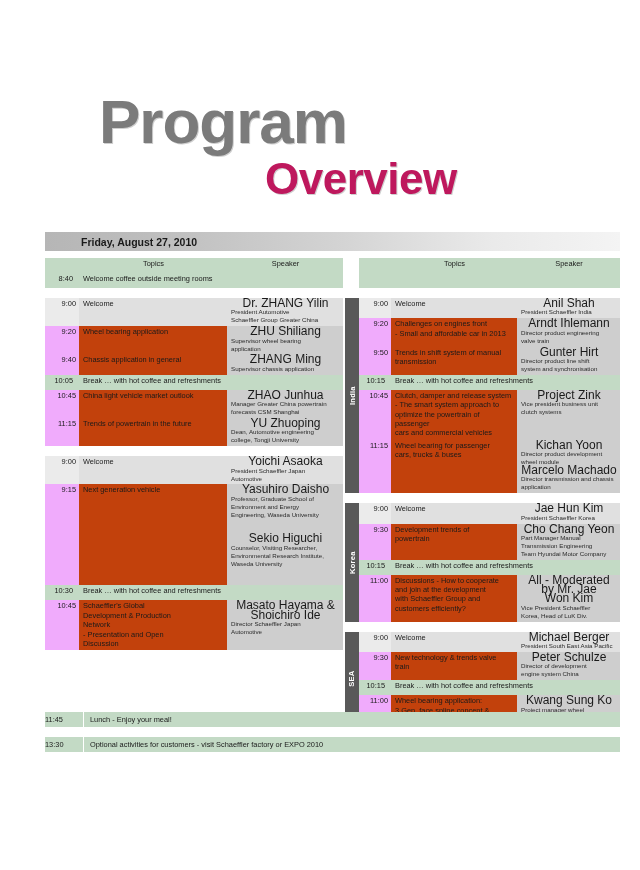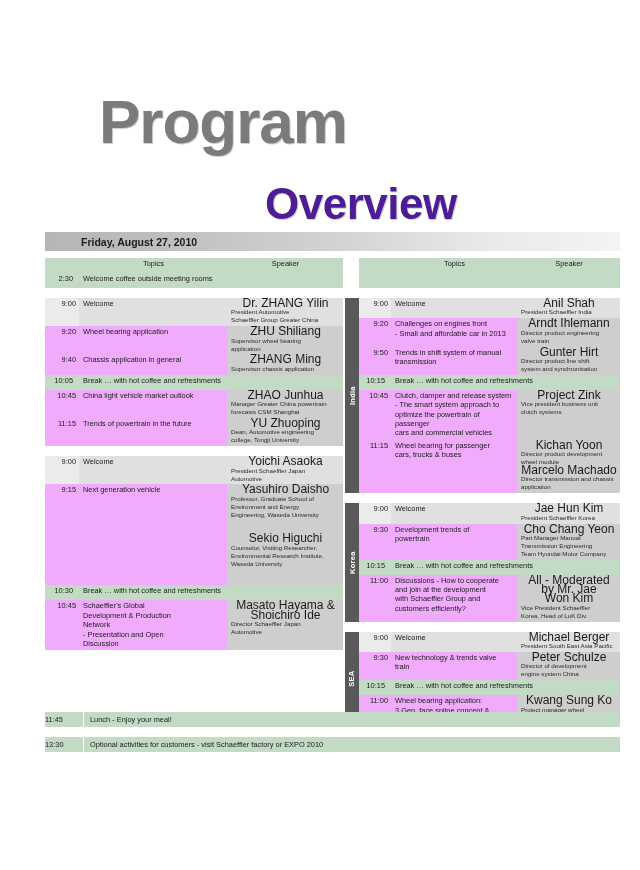--- a/index.html
+++ b/index.html
@@ -42,25 +42,24 @@
     letter-spacing: -1px;
     line-height: 68px;
     text-shadow: 1px 1px 0 #cfcfcf;
   }
   .title-sub {
     position: absolute;
     left: 258px;
     top: 66px;
     font-size: 44px;
     font-weight: bold;
-    color: #4c1d95;
+    color: #be185d;
     letter-spacing: -0.5px;
     line-height: 50px;
     text-shadow: 1px 1px 0 #cfcfcf;
-    margin-top: 25px;
   }
 
   
   .date-bar {
     position: absolute;
     left: 38px;
     top: 232px;
     width: 575px;
     height: 19px;
     background: linear-gradient(to right, #b6b6b6 0%, #bdbdbd 18%, #d4d4d4 52%, #eaeaea 78%, #f4f4f4 100%);
@@ -136,21 +135,21 @@
   }
   .green-row td.time {
     text-align: right;
     padding-right: 6px;
   }
   .green-row td.text { text-align: left; }
 
   .row-lite td { background: #ebebeb; }
   .row-lite td.topic, .row-lite td.speaker { background: #e0e0e0; }
   .row-dark td { background: #f0abfc; }
-  .row-dark td.topic { background: #f0abfc; margin-left: 29px; }
+  .row-dark td.topic { background: #c2410c; margin-left: 29px; }
   .row-dark td.speaker { background: #cecece; margin-top: 18px; }
 
   td.time {
     text-align: right;
     padding-right: 6px;
     white-space: nowrap;
     font-size: 7.4px;
   }
   td.topic { }
   td.speaker { }
@@ -261,21 +260,21 @@
             <col class="c-topic">
             <col class="c-speaker">
         </colgroup>
         <tbody>
           <tr class="hdr">
             <td class="blank"></td>
             <td>Topics</td>
             <td>Speaker</td>
           </tr>
           <tr class="green-row">
-            <td class="time">2:30</td>
+            <td class="time">8:40</td>
             <td class="text" colspan="2">Welcome coffee outside meeting rooms</td>
           </tr>
           <tr class="spacer-row">
               <td colspan="3"></td>
             </tr>
 
           <tr class="row-lite">
             <td class="time">9:00</td>
             <td class="topic">
               <span class="topic-line">Welcome</span>

